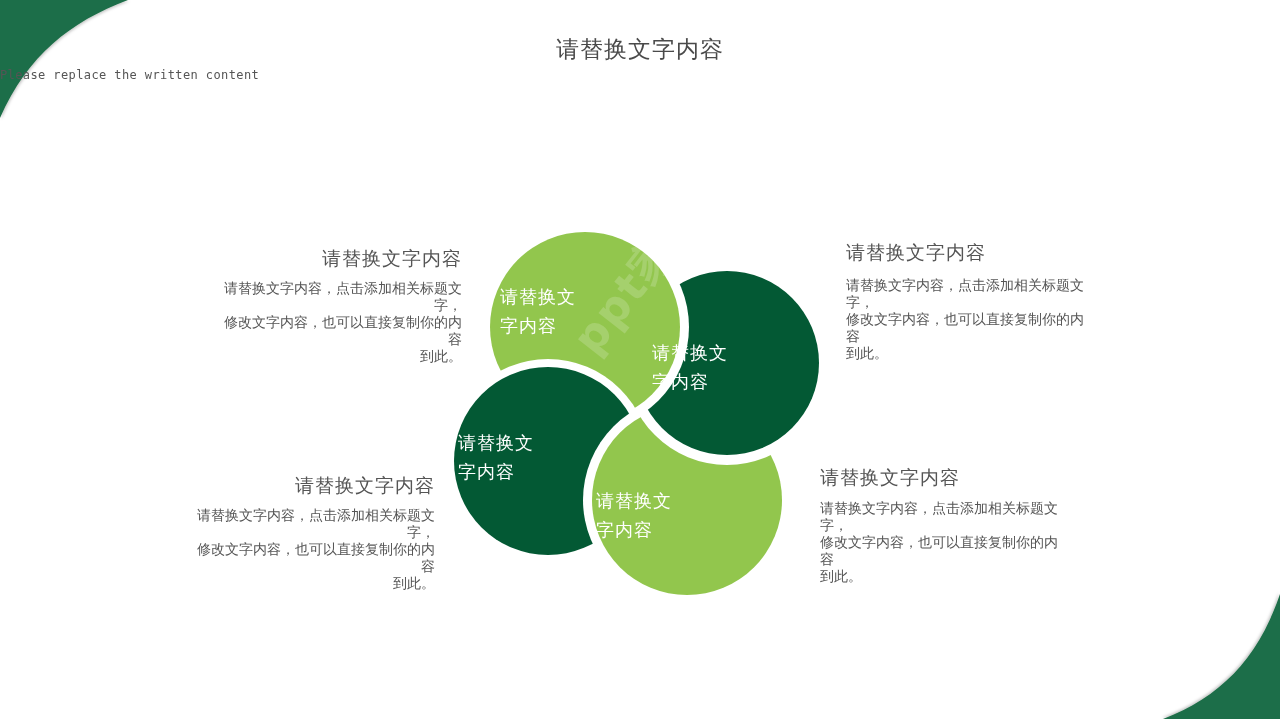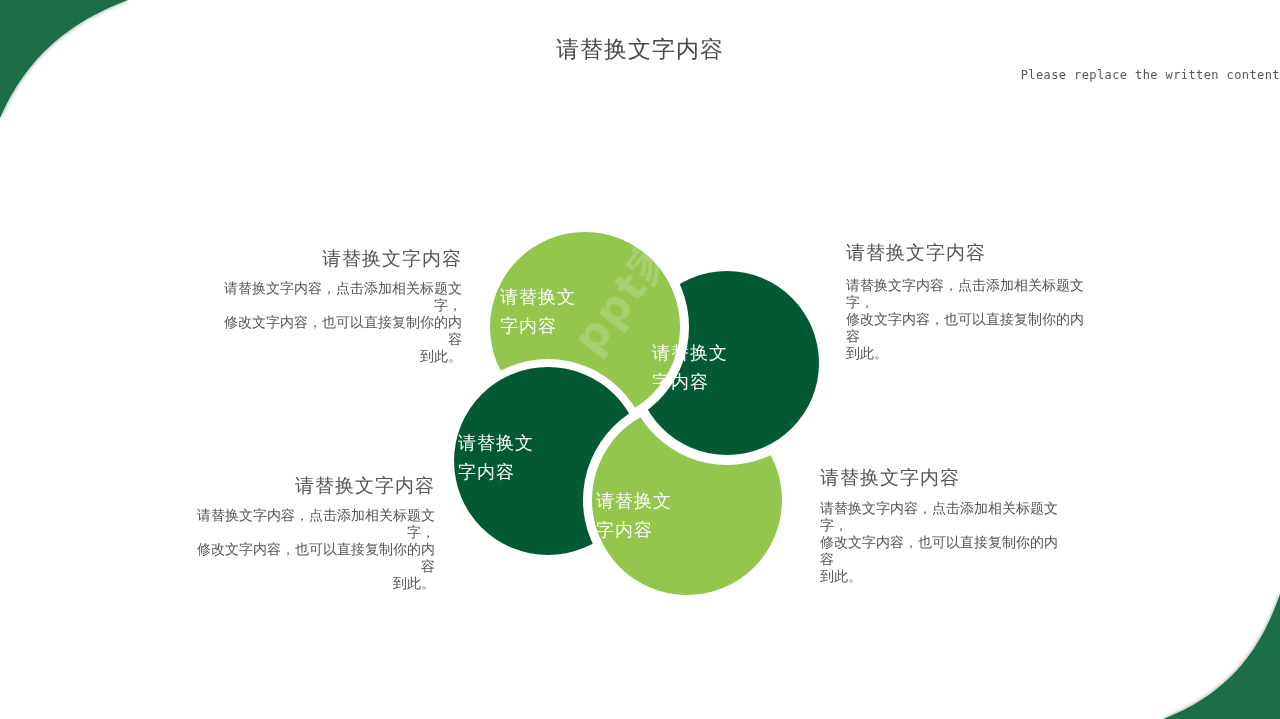--- a/index.html
+++ b/index.html
@@ -8,21 +8,21 @@
     background:#ffffff;
     font-family:"DejaVu Sans","Liberation Sans",sans-serif;
   }
   .corner { position:absolute; }
   .corner svg { display:block; }
   .title {
     position:absolute; left:0; width:1280px; top:34px; text-align:center;
     font-size:23px; color:#4a4a4a; letter-spacing:1px;
   }
   .subtitle {
-    position:absolute; left:0; width:1280px; top:68px; text-align:right;
+    position:absolute; left:0; width:1280px; top:68px; text-align:left;
     font-family:"DejaVu Sans Mono","Liberation Mono",monospace;
     font-size:12px; color:#555555; letter-spacing:0.4px;
   }
   .diagram { position:absolute; left:0; top:0; }
   .circle-label {
     position:absolute; width:160px; text-align:left;
     color:#ffffff; font-size:18px; line-height:29px; letter-spacing:1px;
   }
   .block { position:absolute; width:240px; }
   .block .bh { font-size:19px; color:#555555; letter-spacing:1px; margin-bottom:8px; white-space:nowrap; }

